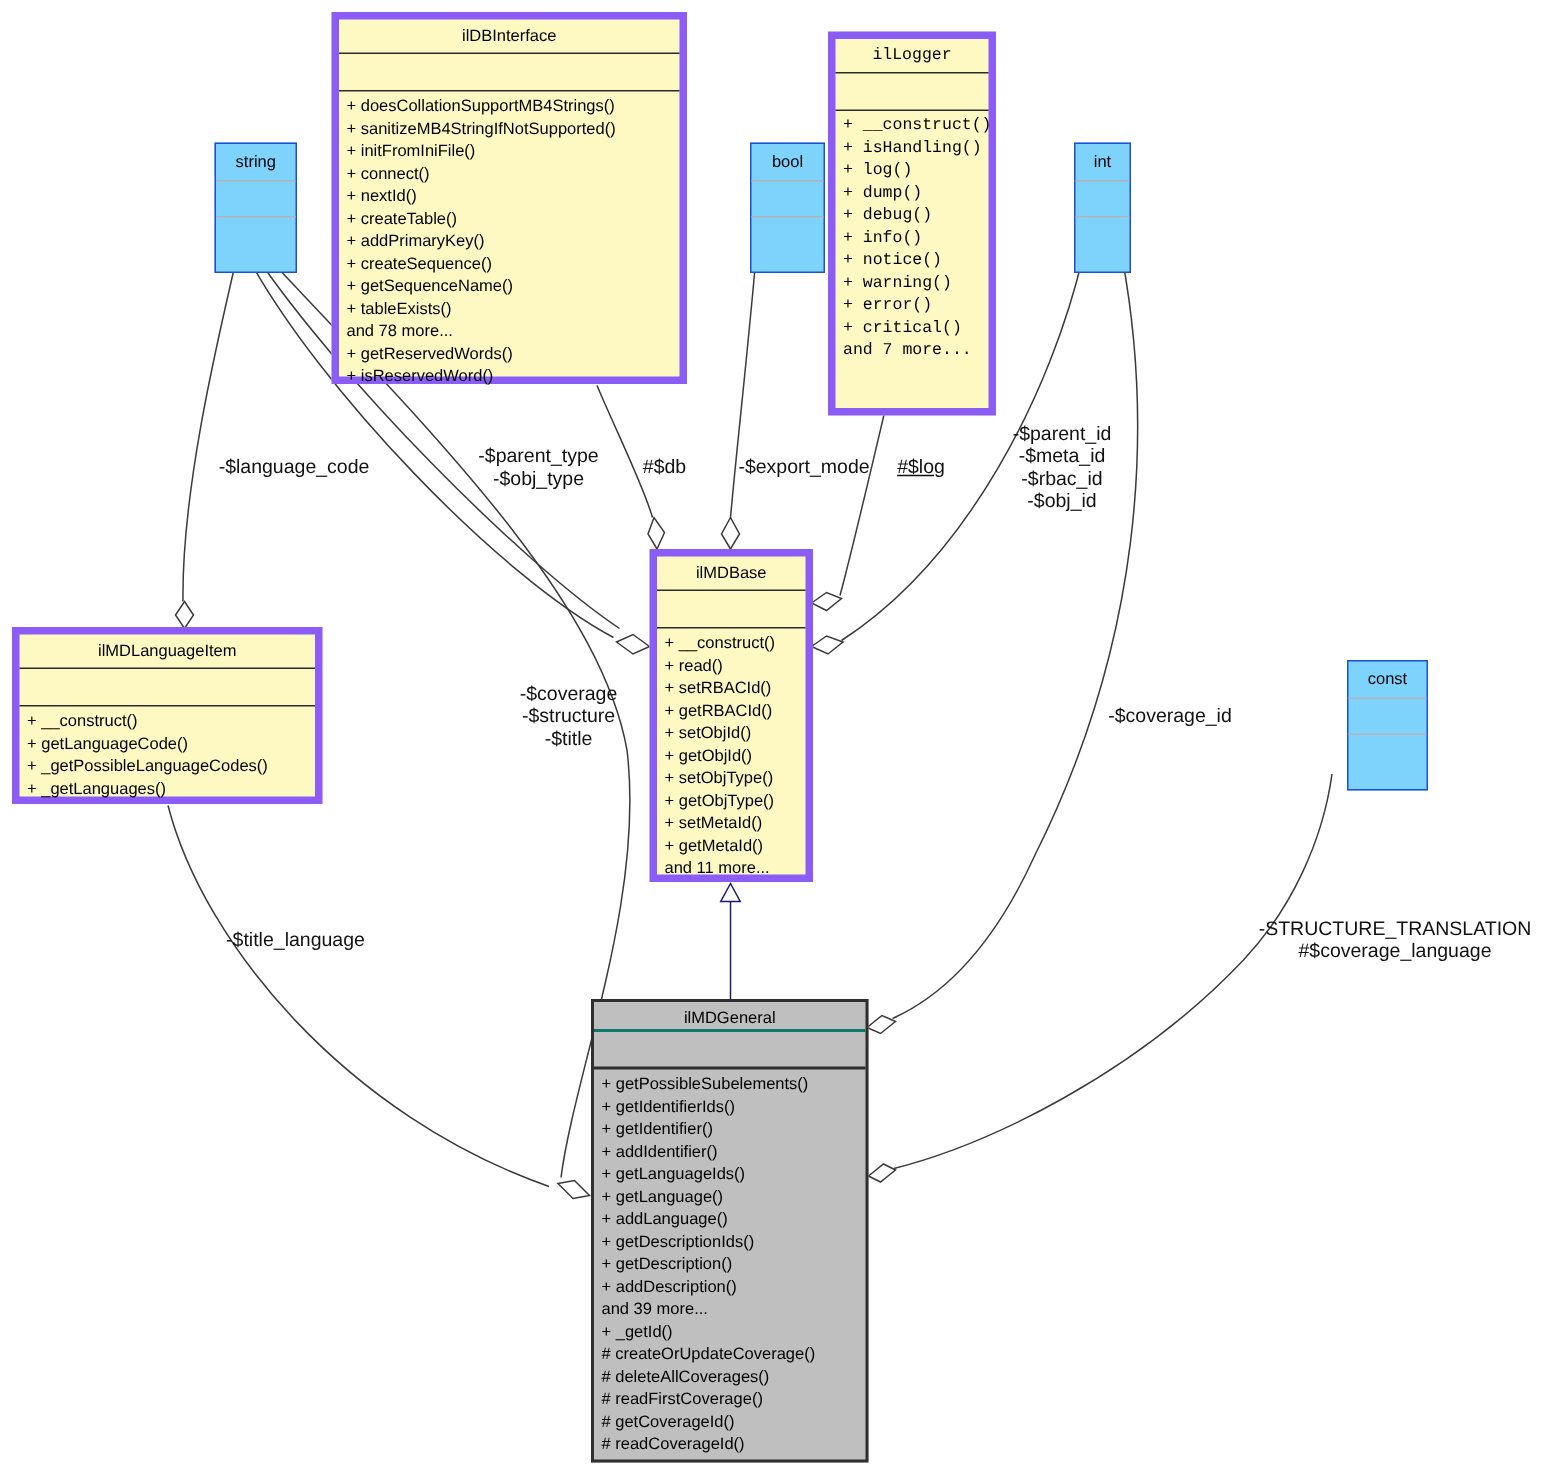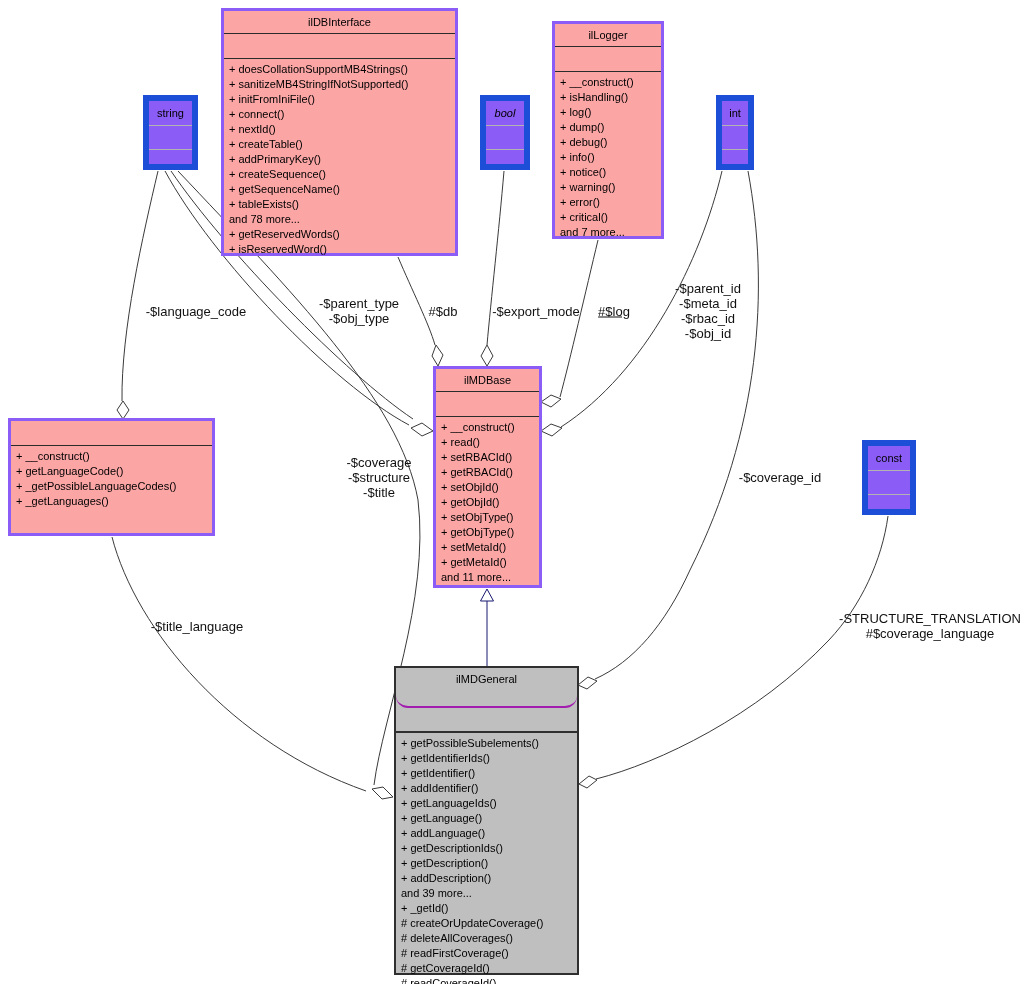--- a/index.html
+++ b/index.html
@@ -3,32 +3,32 @@
 <meta charset="utf-8">
 <style>
   * { box-sizing: border-box; margin: 0; padding: 0; }
   html,body { background: #ffffff; }
   body { font-family: "Liberation Sans", sans-serif; color: #000; }
   #canvas { position: relative; width: 1029px; height: 984px; background: #fff; overflow: hidden; }
 
   svg.edges { position: absolute; left: 0; top: 0; }
 
   
-  .classbox { position: absolute; background: #fca5a5; border: 3px solid #8b5cf6; font-size: 11px; }
+  .classbox { position: absolute; background: #fef9c3; border: 5px solid #8b5cf6; font-size: 11px; }
   .cb-title { height: 23px; line-height: 22px; text-align: center; border-bottom: 1px solid #2b2b2b; white-space: nowrap; overflow: hidden; }
   .cb-attrs { height: 25px; border-bottom: 1px solid #2b2b2b; }
   .cb-methods { padding: 3px 3px 2px 5px; }
   .cb-methods .m { line-height: 15px; white-space: nowrap; }
 
   .classbox.highlight { background: #bfbfbf; border: 2px solid #2f2f2f; }
-  .classbox.highlight .cb-title { border-bottom: 2px solid #a21caf; height: 40px; border-radius: 12px; }
+  .classbox.highlight .cb-title { border-bottom: 2px solid #0f766e; height: 20px; }
   .classbox.highlight .cb-attrs { border-bottom: 2px solid #2f2f2f; }
 
   
-  .typebox { position: absolute; background: #8b5cf6; border: 6px solid #1d4ed8; font-size: 11px; height: 75px; }
+  .typebox { position: absolute; background: #7dd3fc; border: 1px solid #1d4ed8; font-size: 11px; height: 87px; }
   .tb-label { height: 25px; line-height: 24px; text-align: center; border-bottom: 1px solid #b3b3b3; color: #000; white-space: nowrap; }
   .tb-row { height: 24px; border-bottom: 1px solid #b3b3b3; }
   .tb-row.last { border-bottom: none; }
 
   
   .edge-label { position: absolute; transform: translate(-50%,-50%); text-align: center; font-size: 13px; line-height: 15px; color: #111; white-space: nowrap; }
   .edge-label span { display: block; }
 </style>
 </head>
 <body>
@@ -79,21 +79,21 @@
         <div class="m">+ addPrimaryKey()</div>
         <div class="m">+ createSequence()</div>
         <div class="m">+ getSequenceName()</div>
         <div class="m">+ tableExists()</div>
         <div class="m">and 78 more...</div>
         <div class="m">+ getReservedWords()</div>
         <div class="m">+ isReservedWord()</div>
       </div>
   </div>
 
-  <div class="classbox" style="left:552px;top:21px;width:112px;height:218px;">
+  <div class="classbox" style="left:552px;top:21px;width:112px;height:256px;font-family:Liberation Mono, monospace;">
     <div class="cb-title">ilLogger</div>
     <div class="cb-attrs"></div>
     <div class="cb-methods">
         <div class="m">+ __construct()</div>
         <div class="m">+ isHandling()</div>
         <div class="m">+ log()</div>
         <div class="m">+ dump()</div>
         <div class="m">+ debug()</div>
         <div class="m">+ info()</div>
         <div class="m">+ notice()</div>
@@ -116,20 +116,21 @@
         <div class="m">+ getObjId()</div>
         <div class="m">+ setObjType()</div>
         <div class="m">+ getObjType()</div>
         <div class="m">+ setMetaId()</div>
         <div class="m">+ getMetaId()</div>
         <div class="m">and 11 more...</div>
       </div>
   </div>
 
   <div class="classbox" style="left:8px;top:418px;width:207px;height:118px;">
+    <div class="cb-title">ilMDLanguageItem</div>
     <div class="cb-attrs"></div>
     <div class="cb-methods">
         <div class="m">+ __construct()</div>
         <div class="m">+ getLanguageCode()</div>
         <div class="m">+ _getPossibleLanguageCodes()</div>
         <div class="m">+ _getLanguages()</div>
       </div>
   </div>
 
   <div class="classbox highlight" style="left:394px;top:666px;width:185px;height:309px;">
@@ -155,33 +156,33 @@
         <div class="m"># readCoverageId()</div>
       </div>
   </div>
 
   <div class="typebox" style="left:143px;top:95px;width:55px;">
     <div class="tb-label">string</div>
     <div class="tb-row"></div>
     <div class="tb-row last"></div>
   </div>
 
-  <div class="typebox" style="left:480px;top:95px;width:50px;font-style:italic;">
+  <div class="typebox" style="left:500px;top:95px;width:50px;">
     <div class="tb-label">bool</div>
     <div class="tb-row"></div>
     <div class="tb-row last"></div>
   </div>
 
   <div class="typebox" style="left:716px;top:95px;width:38px;">
     <div class="tb-label">int</div>
     <div class="tb-row"></div>
     <div class="tb-row last"></div>
   </div>
 
-  <div class="typebox" style="left:862px;top:440px;width:54px;">
+  <div class="typebox" style="left:898px;top:440px;width:54px;">
     <div class="tb-label">const</div>
     <div class="tb-row"></div>
     <div class="tb-row last"></div>
   </div>
 
   <div class="edge-label" style="left:196px;top:311px;">
       <span>-$language_code</span>
     </div>
   <div class="edge-label" style="left:359px;top:311px;">
       <span>-$parent_type</span>

